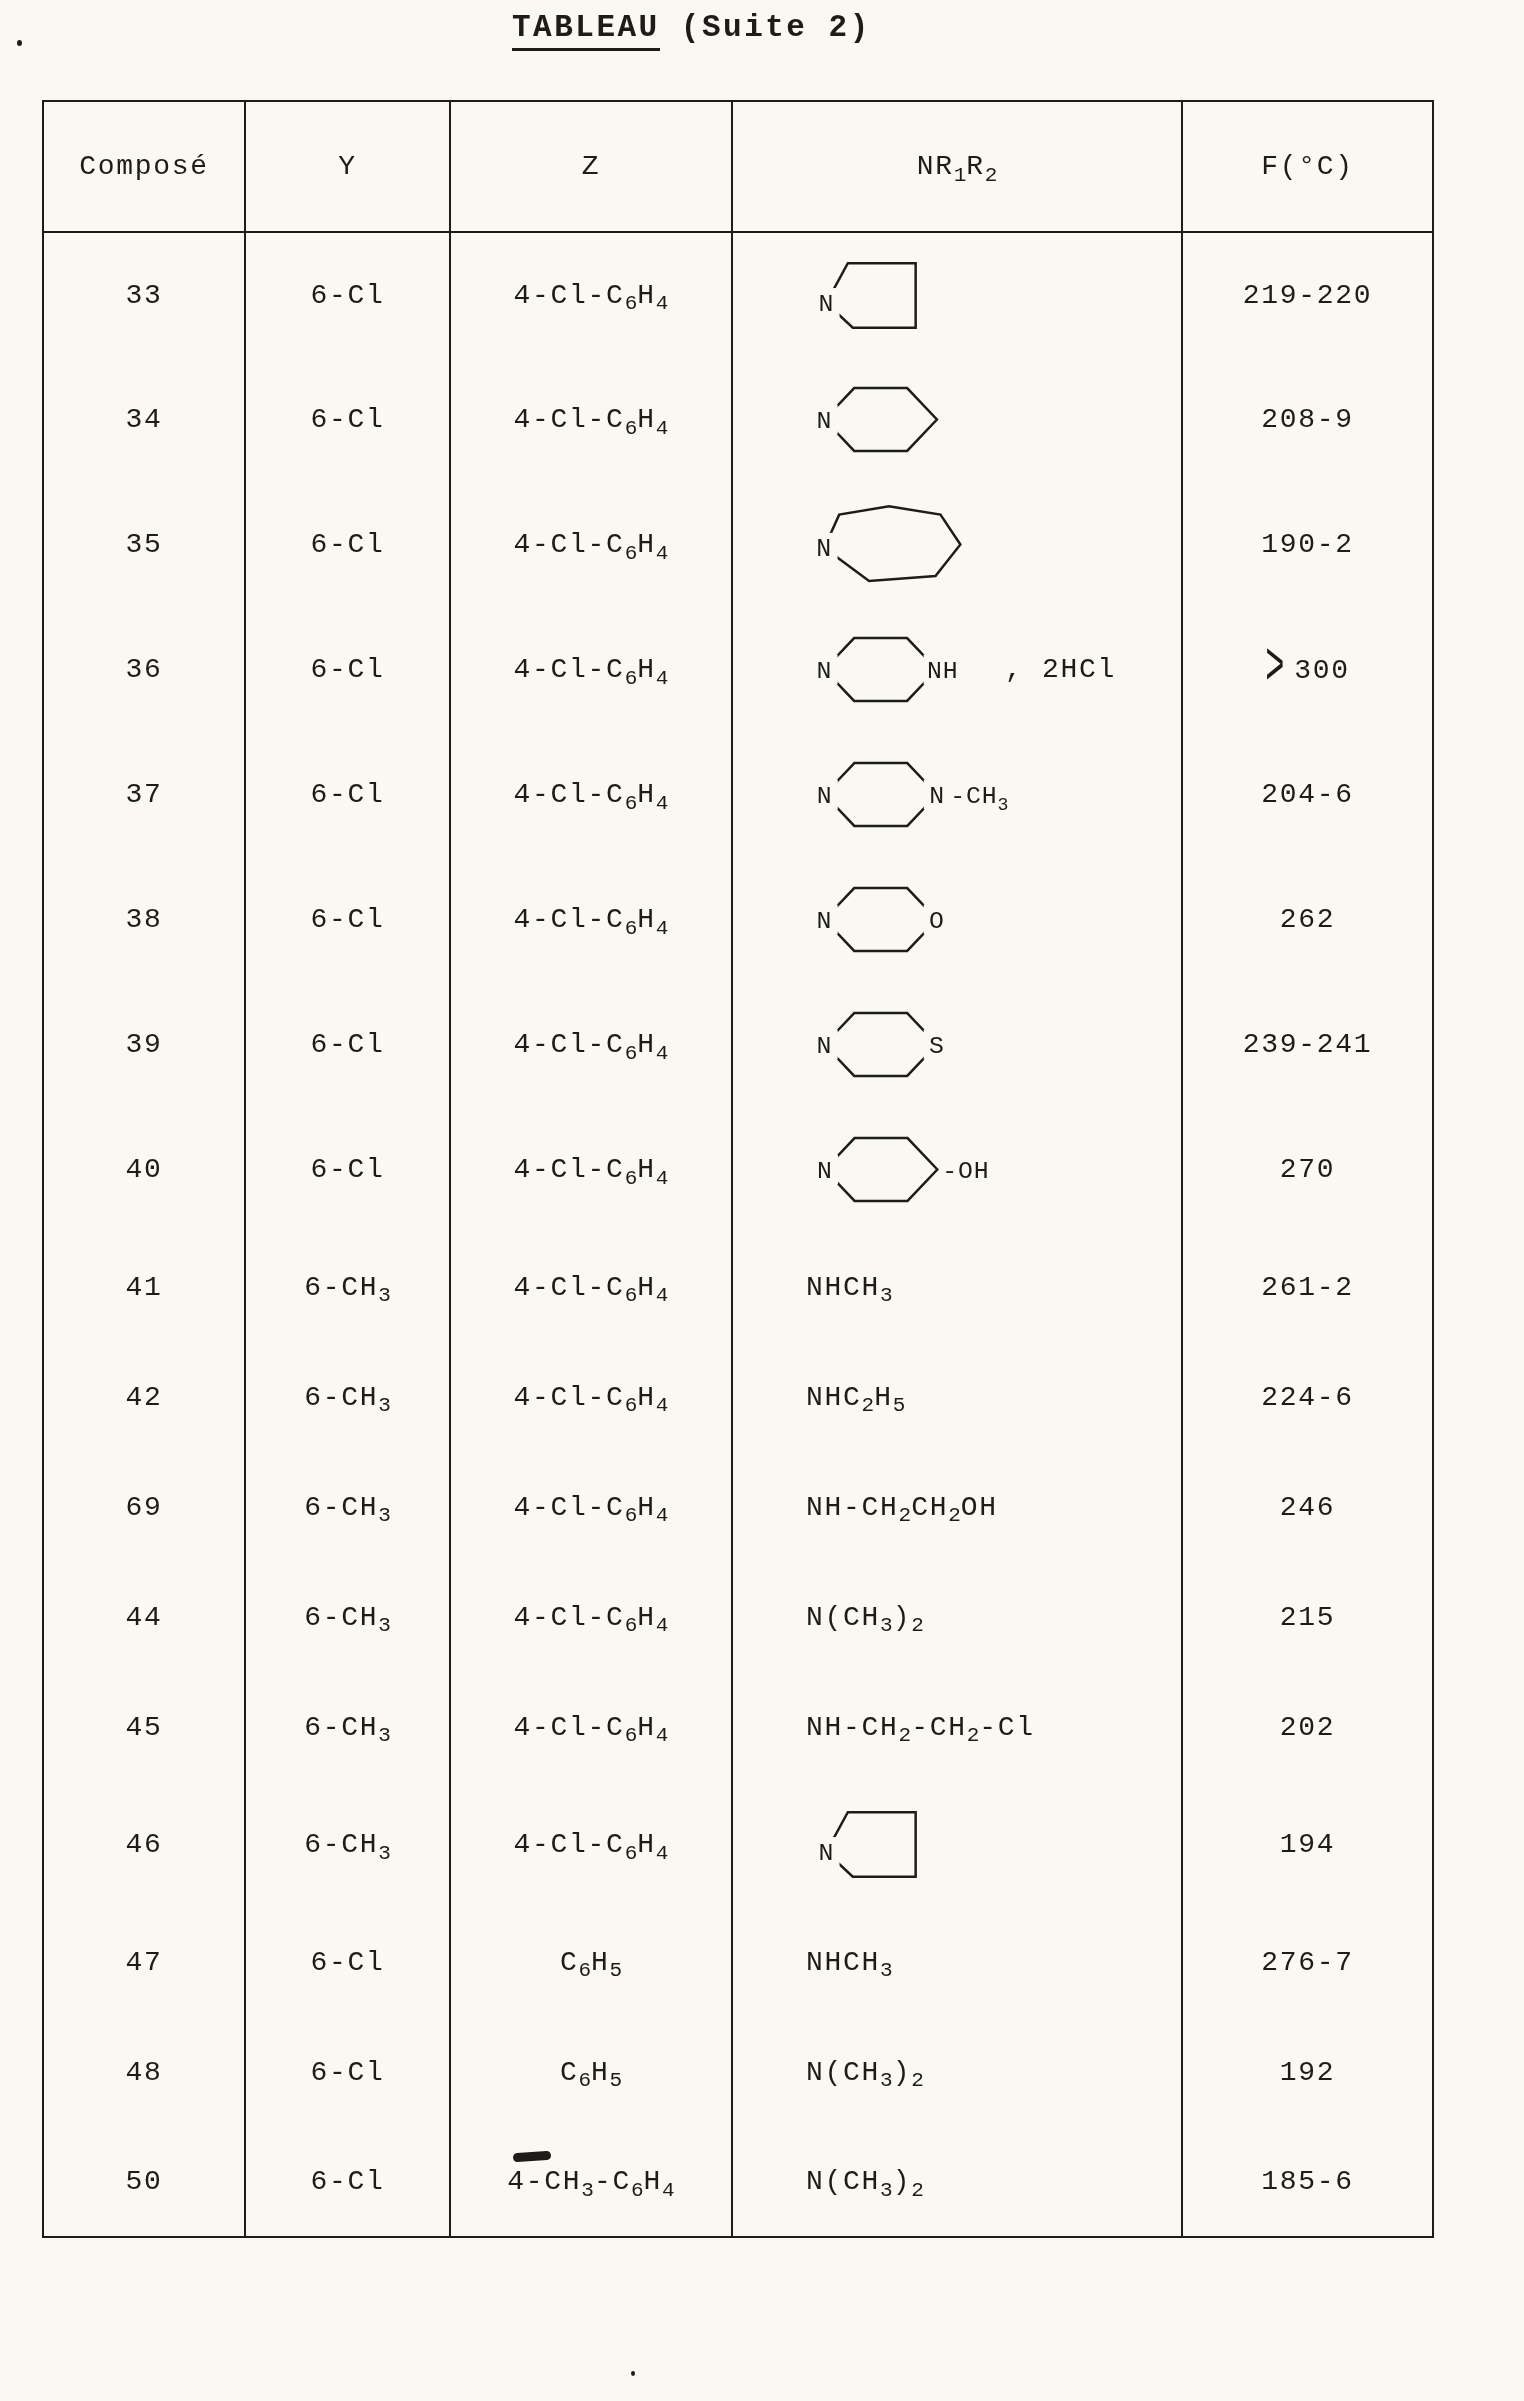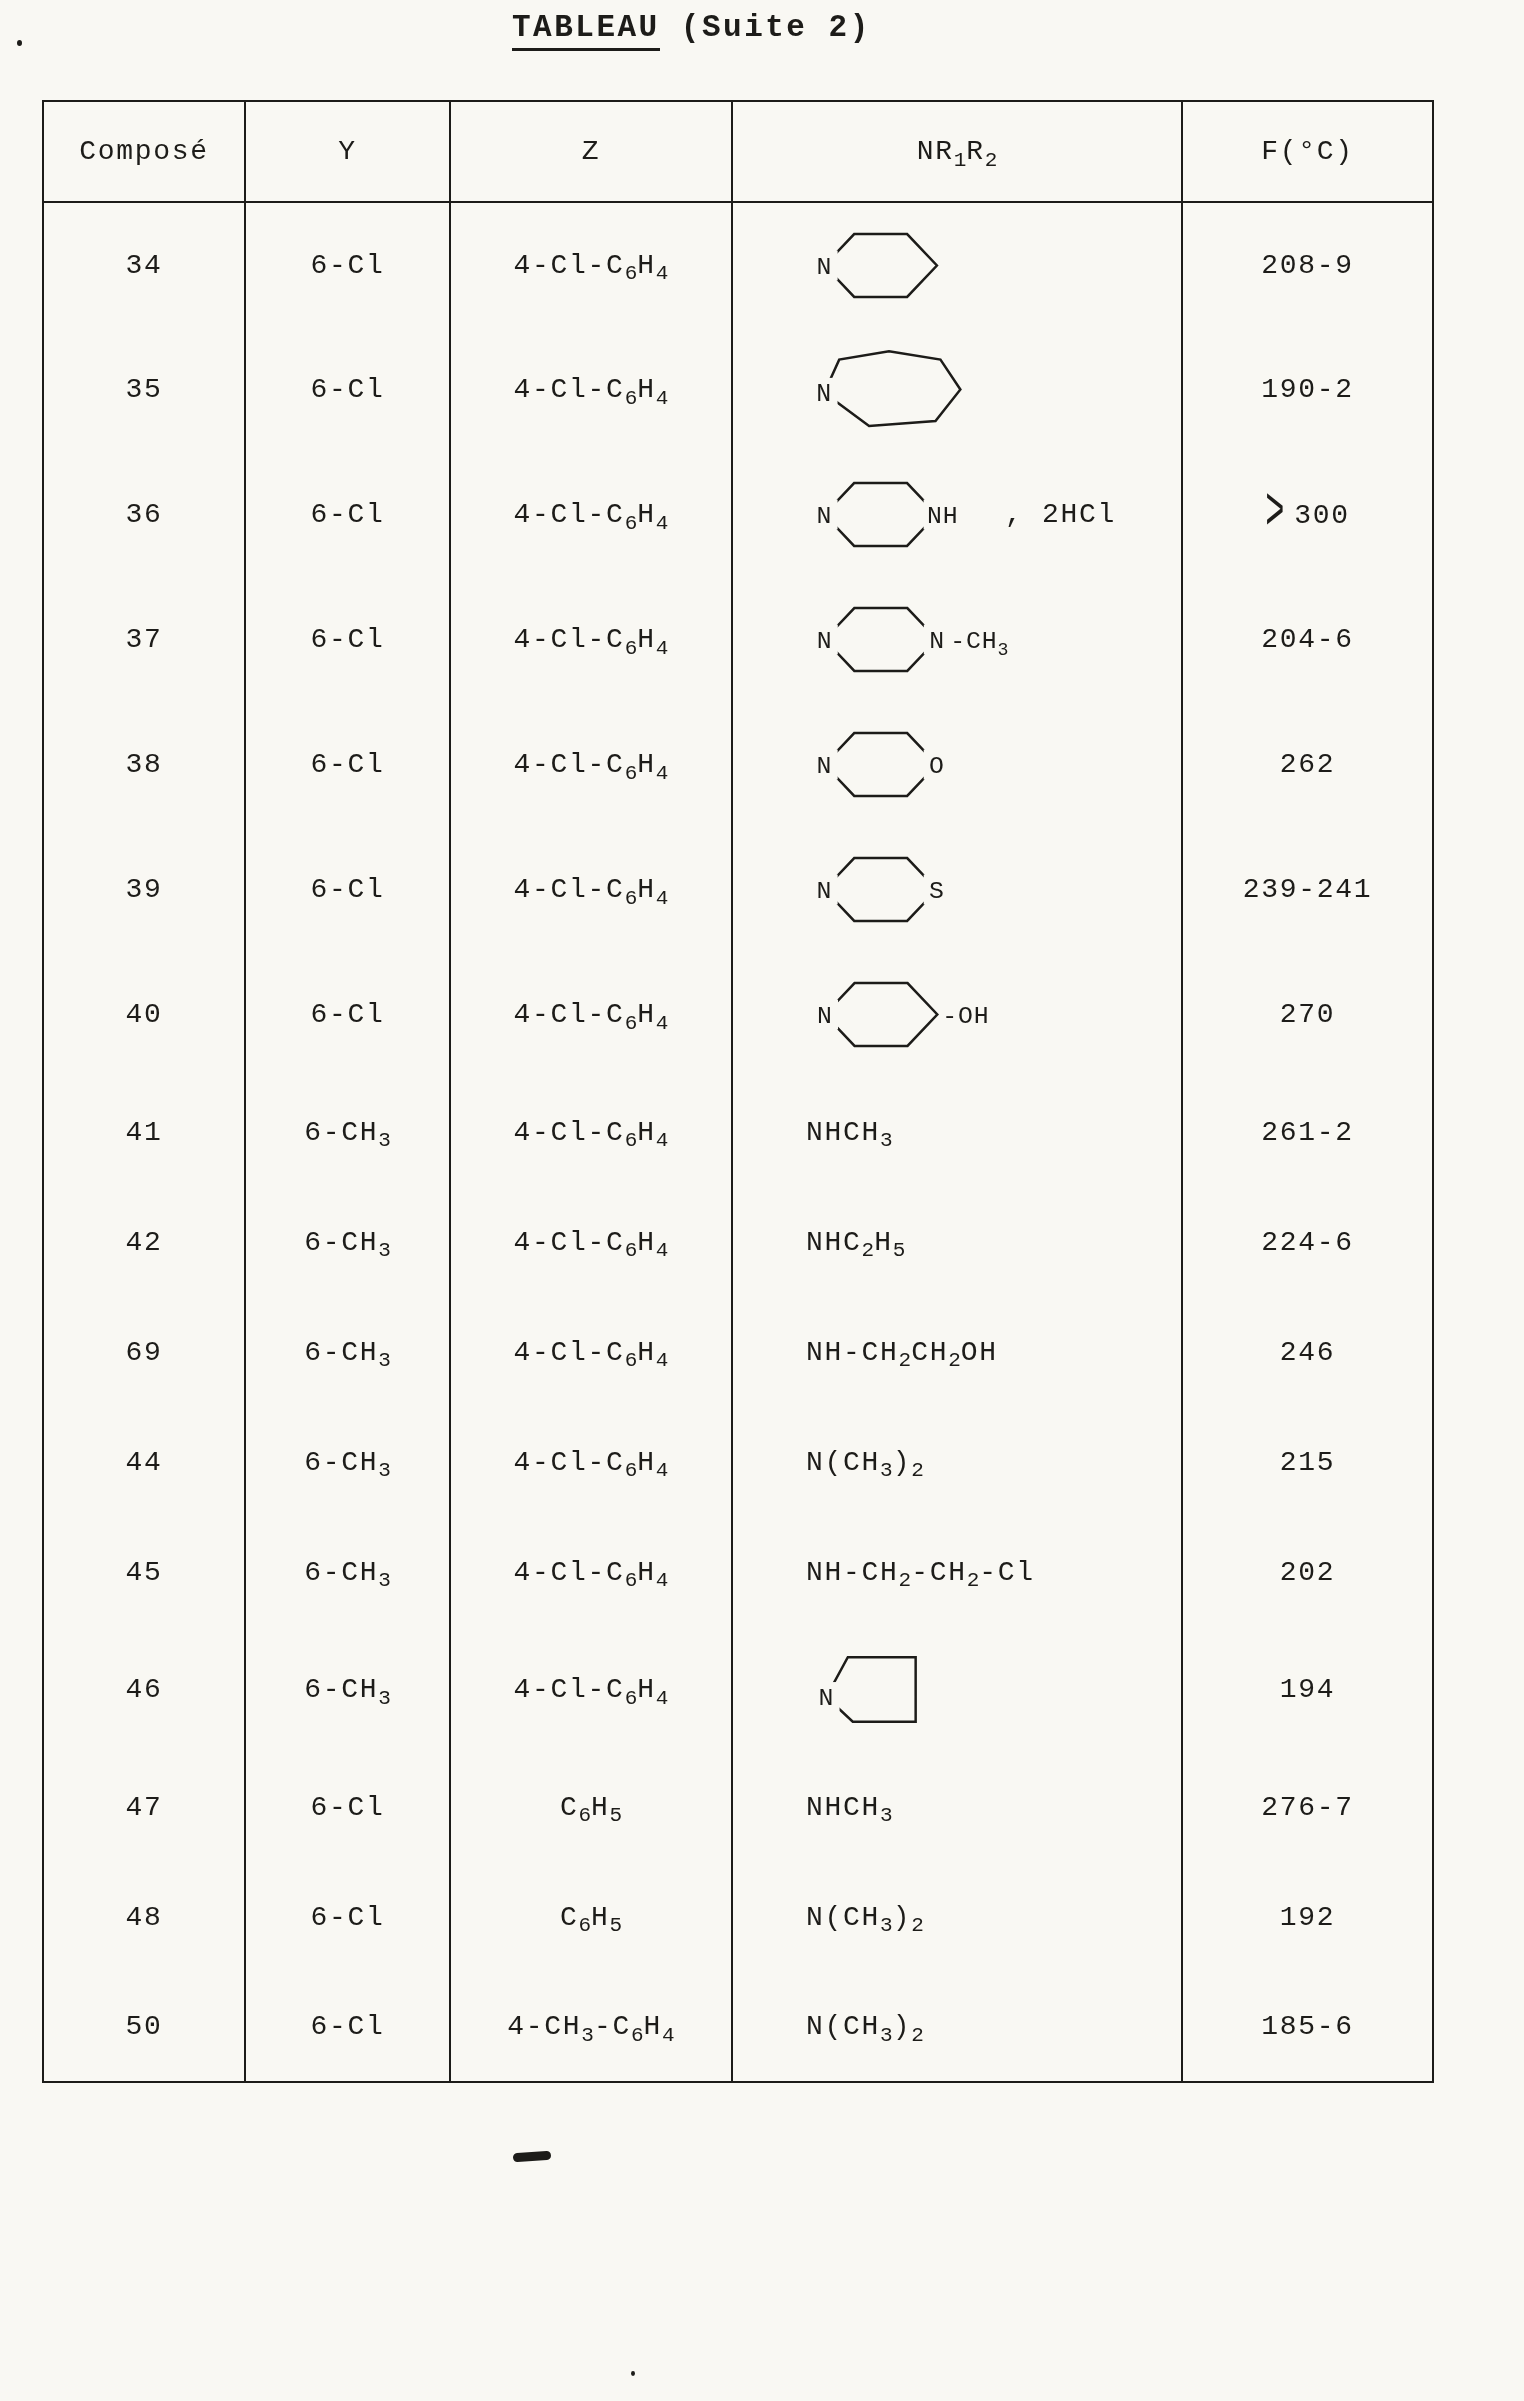--- a/index.html
+++ b/index.html
@@ -23,21 +23,21 @@
   table.tbl{
     position:absolute;left:42px;top:100px;width:1390px;
     border-collapse:collapse;table-layout:fixed;
     font-size:28px;letter-spacing:1.7px;
     border:2.5px solid var(--ink,#1d1c19);
   }
   th,td{border-left:2.5px solid var(--ink,#1d1c19);vertical-align:middle;}
   th:first-child,td:first-child{border-left:none;}
   thead th{
     border-bottom:2.5px solid var(--ink,#1d1c19);
-    height:101px;font-weight:400;font-size:28px;text-align:center;
+    height:131px;font-weight:400;font-size:28px;text-align:center;
   }
   .row-ring td{height:125px}
   .row-text td{height:110px}
   .td-compound{text-align:center}
   .td-y{text-align:center}
   .td-z{text-align:center}
   .td-amine{text-align:left;padding-left:73px;white-space:nowrap}
   .td-mp{text-align:center;white-space:nowrap}
   .sub{font-size:0.75em;position:relative;top:0.33em;letter-spacing:0}
   svg.ring{vertical-align:middle;overflow:visible}
@@ -78,20 +78,31 @@
       <tr>
           <th>Composé</th>
           <th>Y</th>
           <th>Z</th>
           <th>NR<span class="sub">1</span>R<span class="sub">2</span></th>
           <th>F(°C)</th>
         </tr>
     </thead>
     <tbody>
         <tr class="row-ring">
+          <td class="td-compound">33</td>
+          <td class="td-y">6-Cl</td>
+          <td class="td-z">4-Cl-C<span class="sub">6</span>H<span class="sub">4</span></td>
+          <td class="td-amine"><svg width="125" height="91" class="ring" viewBox="0 0 150 110" style="font-size:34px">
+              <polygon points="24,64 50,16 132,16 132,94 56,94" fill="none" stroke="#1d1c19" stroke-width="3"></polygon>
+              <rect x="8" y="46" width="32" height="36" fill="#f9f8f3"></rect>
+              <text x="24" y="74" text-anchor="middle"><tspan>N</tspan></text>
+            </svg></td>
+          <td class="td-mp">219-220</td>
+        </tr>
+        <tr class="row-ring">
           <td class="td-compound">34</td>
           <td class="td-y">6-Cl</td>
           <td class="td-z">4-Cl-C<span class="sub">6</span>H<span class="sub">4</span></td>
           <td class="td-amine"><svg width="146" height="91" class="ring" viewBox="0 0 176 110" style="font-size:34px">
               <polygon points="22,55 58,17 122,17 158,55 122,93 58,93" fill="none" stroke="#1d1c19" stroke-width="3"></polygon>
               <rect x="6" y="37" width="32" height="36" fill="#f9f8f3"></rect>
               <text x="22" y="65" text-anchor="middle"><tspan>N</tspan></text>
             </svg></td>
           <td class="td-mp">208-9</td>
         </tr>

